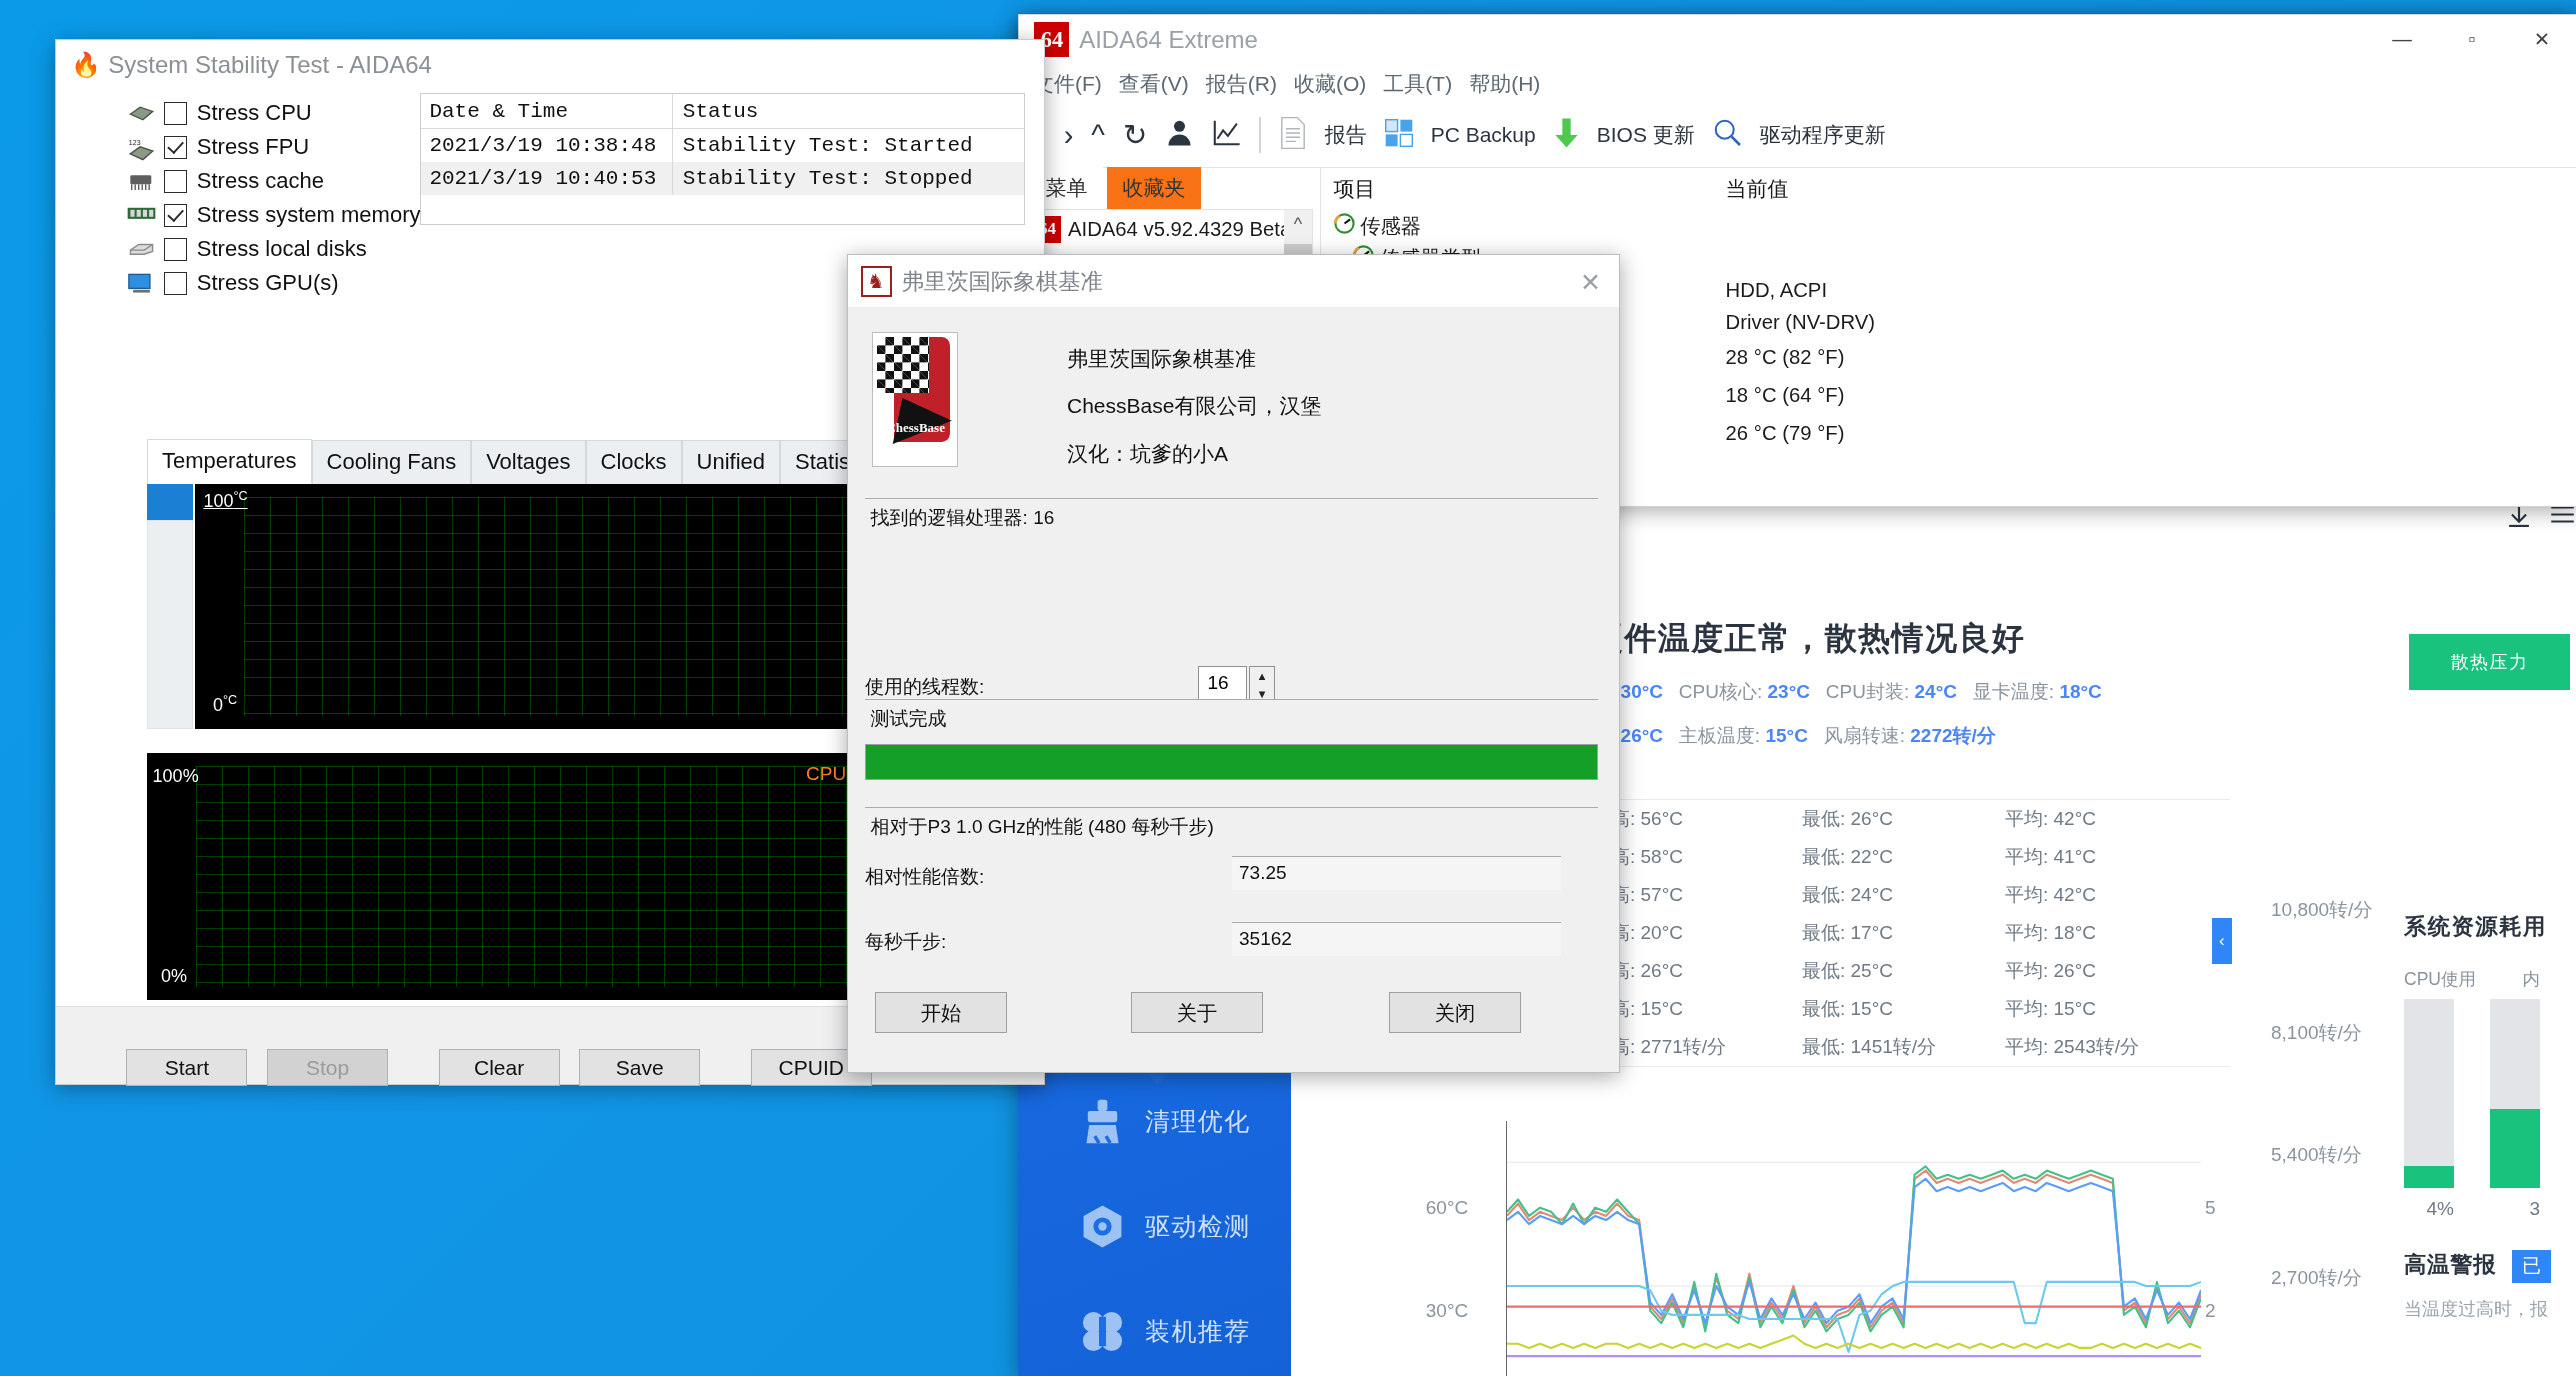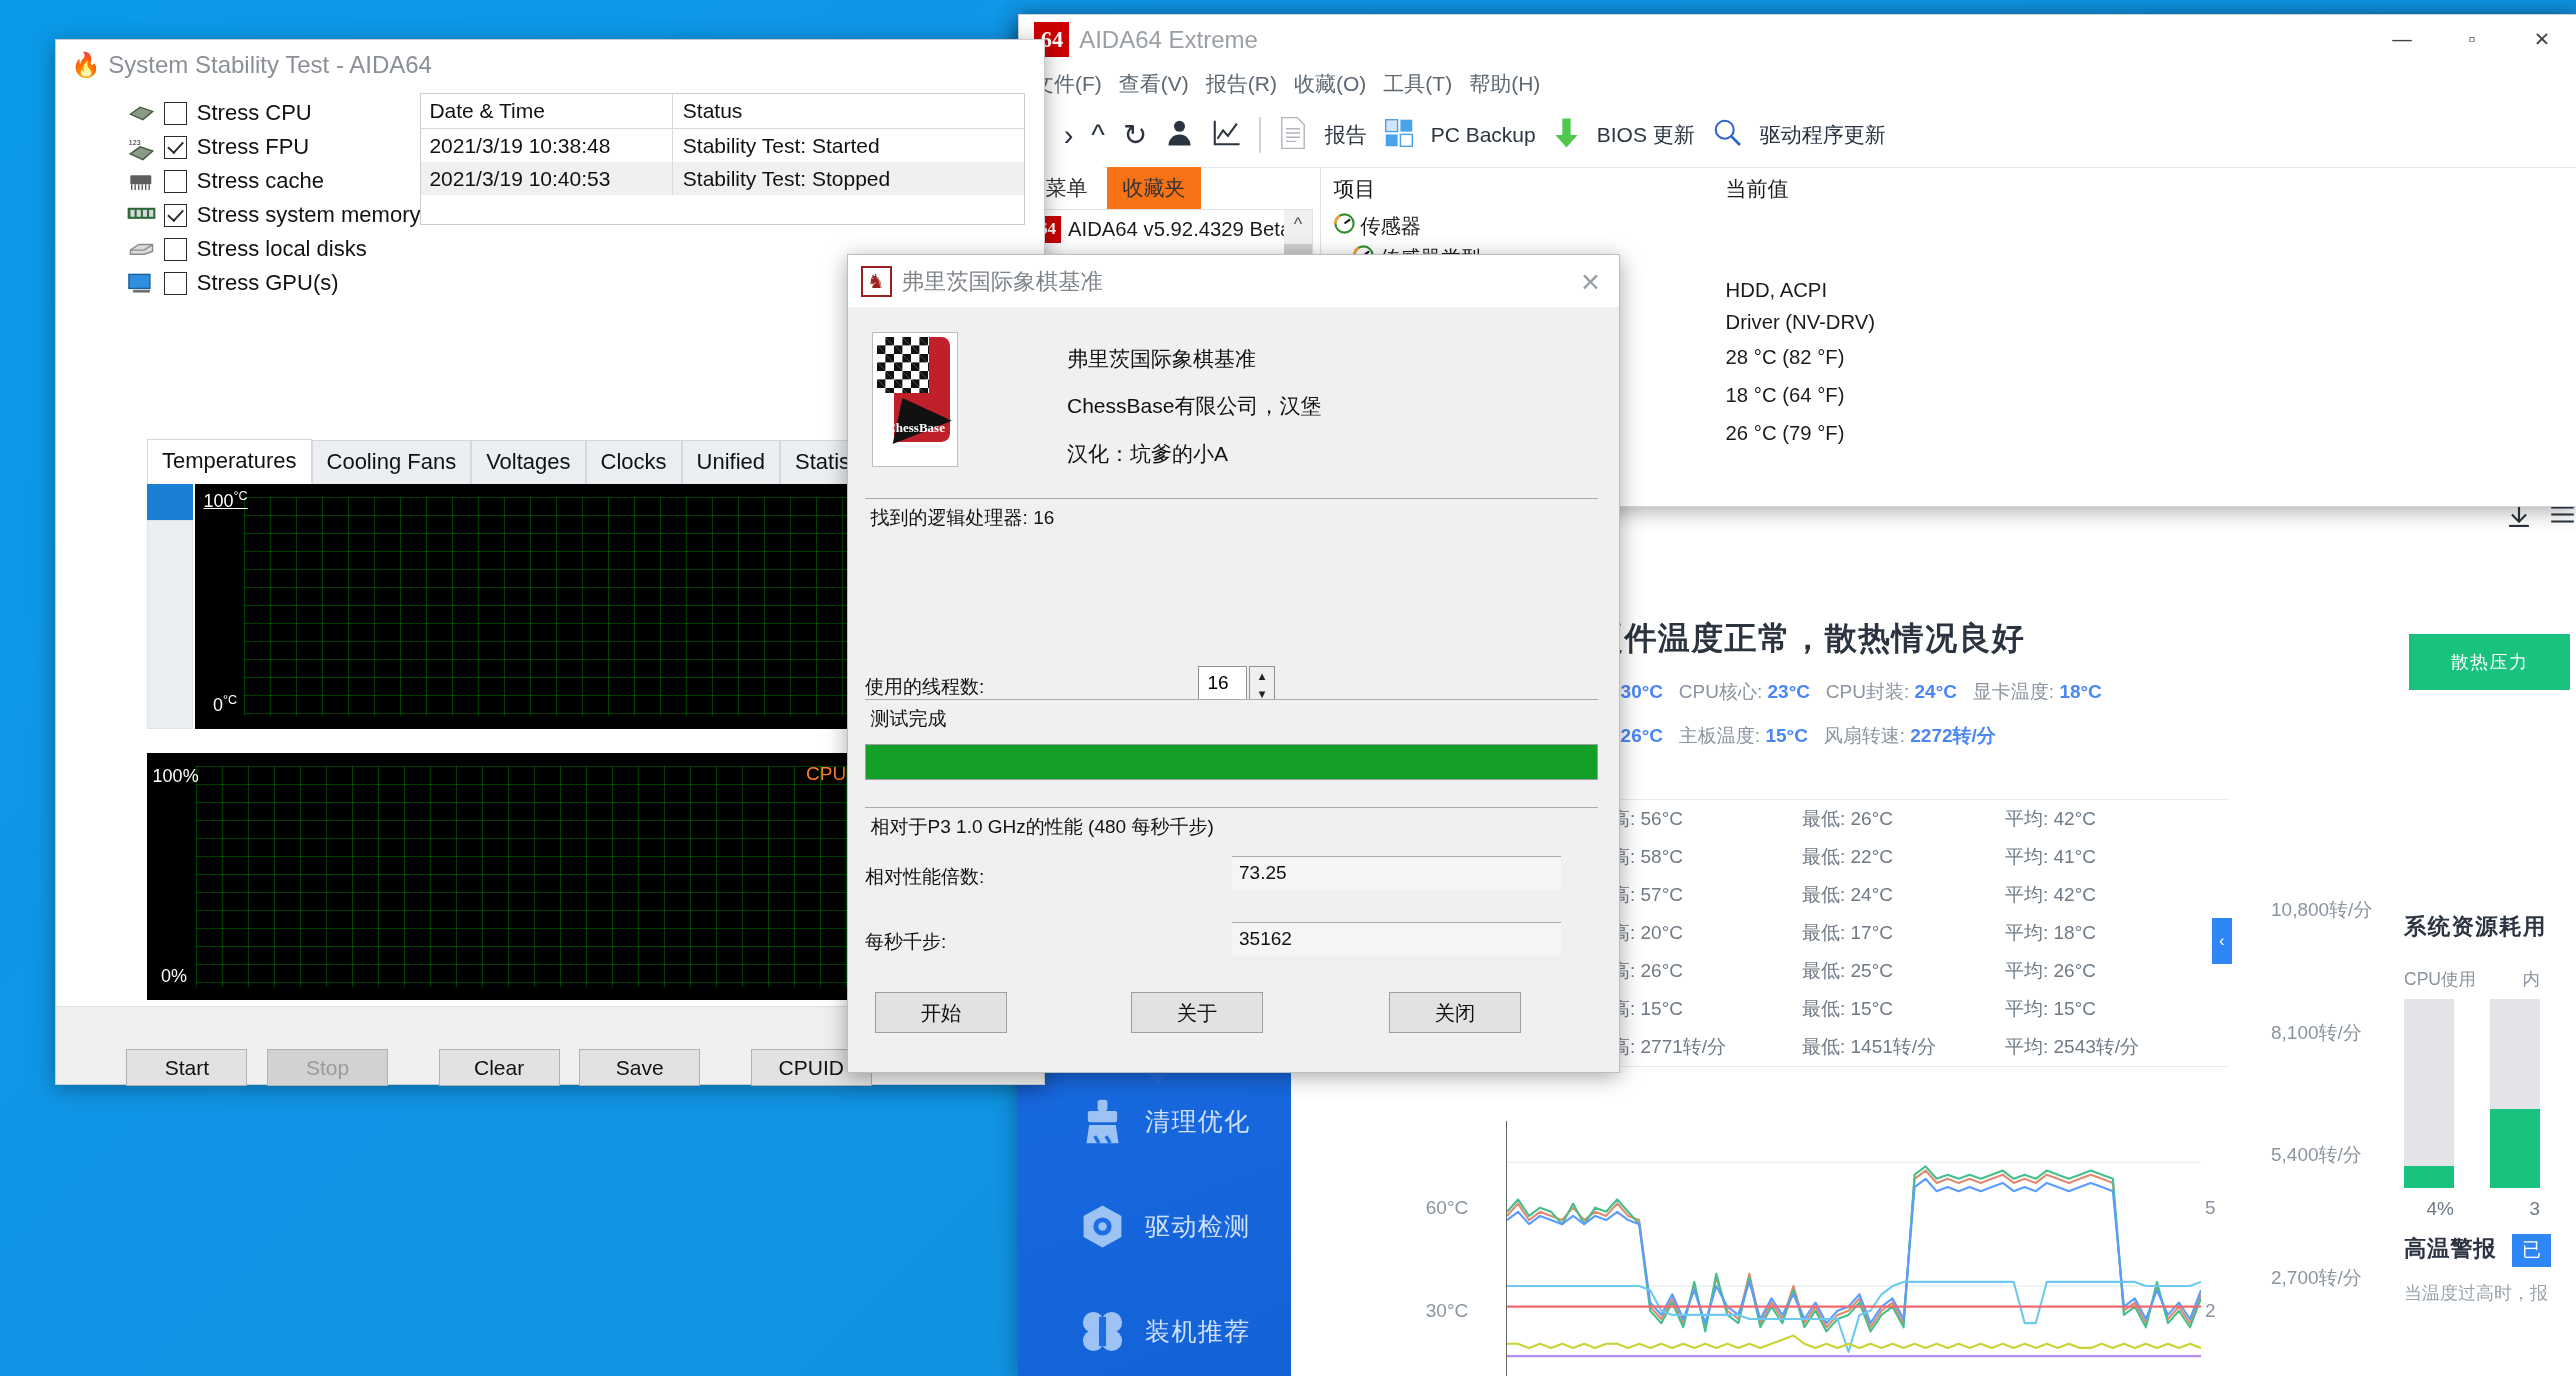--- a/index.html
+++ b/index.html
@@ -56,21 +56,21 @@
   
   #resPanel{position:absolute;left:2404px;top:911px;width:197px;}
   #resPanel .t{font-size:22.4px;font-weight:bold;color:#2b3440;letter-spacing:1.4px;}
   #resBars{display:flex;gap:36px;margin-top:25px;}
   .resCol{width:50px;text-align:right;}
   .resCol .cap{font-size:17.5px;color:#8a939e;margin-bottom:8.4px;white-space:nowrap;}
   .resCol .bar{width:50px;height:189px;background:#e2e4e7;position:relative;}
   .resCol .fill{position:absolute;left:0;bottom:0;width:100%;background:#19c37d;}
   .resCol .pct{font-size:19px;color:#6f7a86;margin-top:9.8px;}
   #alertRow{position:absolute;left:2404px;top:1233px;width:175px;}
-  #alertRow .t{font-size:22.4px;font-weight:bold;color:#2b3440;letter-spacing:0.7px;display:inline-block;}
+  #alertRow .t{font-size:22.4px;font-weight:bold;color:#2b3440;letter-spacing:0.7px;display:inline-block;margin-top:16px;}
   #alertRow .badge{display:inline-block;background:#2f86f6;color:#fff;font-size:19px;padding:3.5px 9.8px;margin-left:12.6px;}
   #alertRow .sub{font-size:18px;color:#9aa3ad;margin-top:14px;}
 
   
   #tchart{position:absolute;left:1423px;top:1121px;width:792px;height:256px;}
   #tchart .ylab{position:absolute;font-size:19px;color:#8a939e;}
   #tchart svg{position:absolute;left:84px;top:0;}
 
   
   #aida{left:1018px;top:14px;width:1558px;height:491px;background:#fff;border:0.7px solid #cfd4da;overflow:hidden;}
@@ -107,21 +107,21 @@
   #sstTitle .fire{font-size:24px;margin-right:7px;}
   #sstTitle .tt{font-size:24px;color:#8b9096;}
   #sstBody{position:relative;padding:14px 0 0 0;}
   #chk{position:absolute;left:70px;top:7px;width:280px;}
   .chkRow{display:flex;align-items:center;height:34px;}
   .chkRow .ic{width:31px;height:21px;margin-right:7px;flex:none;position:relative;}
   .chkbox{width:21px;height:21px;border:1.4px solid #2b2b2b;background:#fff;margin-right:9.8px;position:relative;flex:none;}
   .chkbox.on:after{content:"";position:absolute;left:5.6px;top:1.4px;width:7px;height:13.3px;
     border:solid #2b2b2b;border-width:0 2.1px 2.1px 0;transform:rotate(42deg);}
   .chkRow .lb{font-size:22px;color:#111;white-space:nowrap;}
-  #logTbl{position:absolute;left:364px;top:4.2px;width:603px;height:130px;border:0.7px solid #c9ced3;background:#fff;}
+  #logTbl{position:absolute;left:364px;top:4.2px;width:603px;height:130px;border:0.7px solid #c9ced3;background:#fff;font-family:Liberation Mono, monospace;}
   .logHdr{display:flex;height:34px;align-items:center;border-bottom:0.7px solid #d6dade;}
   .logHdr div,.logRow div{font-size:21px;color:#111;}
   .logHdr .c1,.logRow .c1{width:252px;padding-left:8.4px;box-sizing:border-box;border-right:0.7px solid #d6dade;height:100%;display:flex;align-items:center;}
   .logHdr .c2,.logRow .c2{padding-left:9.8px;display:flex;align-items:center;height:100%;}
   .logRow{display:flex;height:33px;align-items:center;}
   .logRow.alt{background:#f0f0f0;}
 
   #sstTabs{position:absolute;left:91px;top:350px;display:flex;align-items:flex-end;}
   #sstTabs .tab{padding:8.4px 14px;font-size:22px;color:#111;border:0.7px solid #d5d9dd;border-bottom:0;background:#eceff2;}
   #sstTabs .tab.sel{background:#fff;border-bottom:0.7px solid #fff;}

